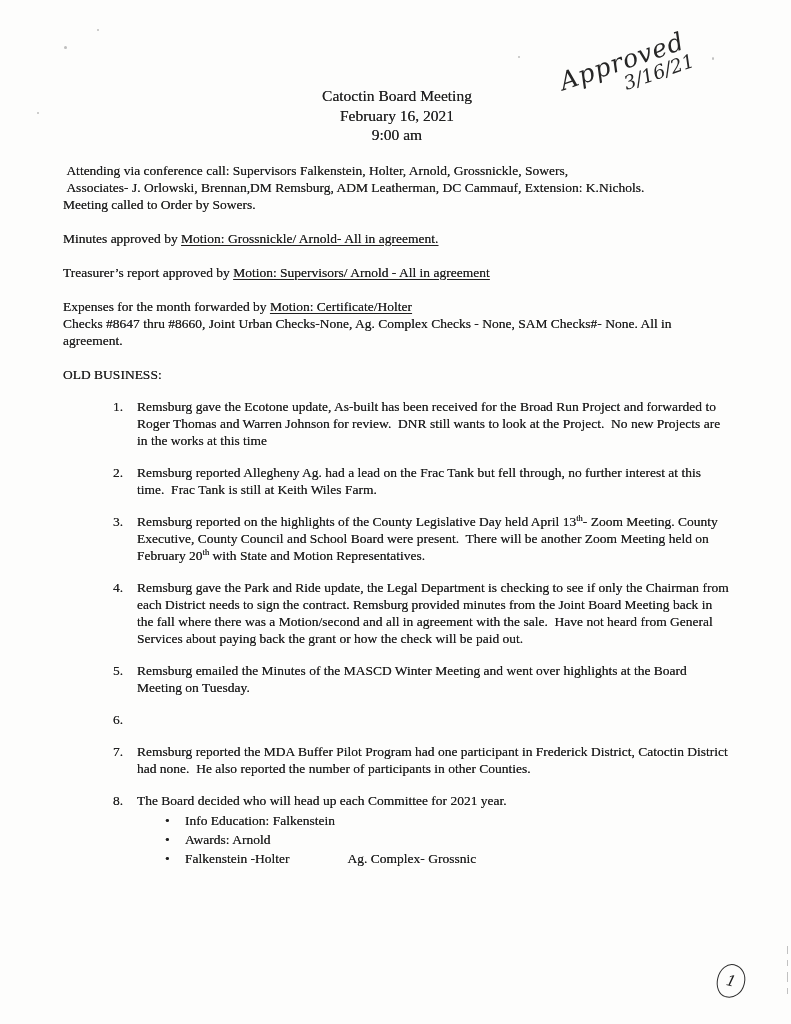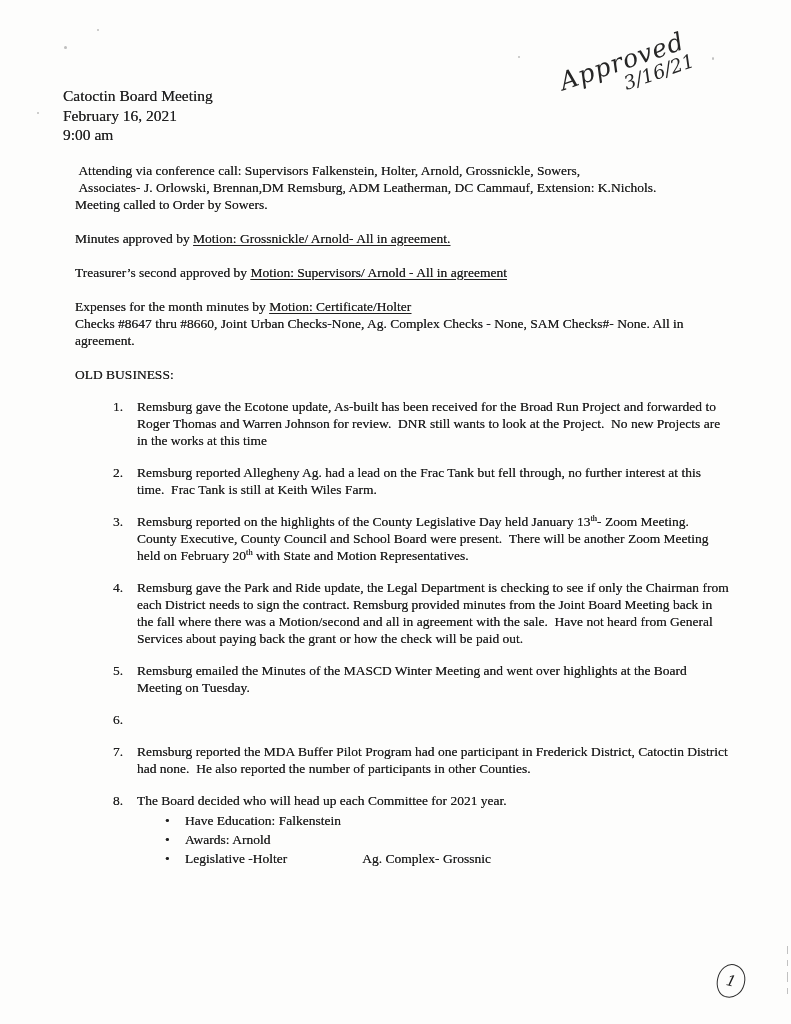--- a/index.html
+++ b/index.html
@@ -12,33 +12,33 @@
     overflow:hidden;
   }
   .page{
     position:absolute;inset:0;
     padding:0 60px 0 63px;
     box-sizing:border-box;
     font-size:13.5px;line-height:17px;
     text-shadow:0 0 .55px rgba(25,25,25,.8);
   }
   .t{white-space:pre-wrap;}
-  .title-block{margin-top:86px;text-align:left;font-size:15.5px;line-height:19.5px;}
-  p.para{margin:17px 0 0 12px;}
+  .title-block{margin-top:86px;text-align:center;font-size:15.5px;line-height:19.5px;}
+  p.para{margin:17px 0 0 0;}
   .attendance{margin-top:29px;}
   .ul{text-decoration:underline;text-underline-offset:2px;}
   .list{margin-top:12px;}
   .item{display:flex;margin-top:15px;}
   .num{flex:none;width:24px;margin-left:50px;}
   .li-text{flex:1;}
   sup{font-size:8.5px;vertical-align:super;line-height:0;text-align:center;}
   .bullets{margin-top:2px;}
   .brow{display:flex;line-height:19px;}
   .bglyph{flex:none;width:20px;margin-left:28px;}
-  .bcol2{display:inline-block;margin-left:75px;}
+  .bcol2{display:inline-block;margin-left:58px;}
   
   .approve{
     position:absolute;top:36px;left:558px;width:200px;
     transform:rotate(-19deg);
     font-family:"DejaVu Serif", serif;font-style:italic;
     color:#262626;text-shadow:none;line-height:1.1;
   }
   .approve .l1{font-size:25px;letter-spacing:1px;}
   .approve .l2{font-size:19px;margin-left:60px;margin-top:-3px;}
   
@@ -65,42 +65,42 @@
     <div>February 16, 2021</div>
     <div>9:00 am</div>
   </div>
 
   <p class="para attendance t"> Attending via conference call: Supervisors Falkenstein, Holter, Arnold, Grossnickle, Sowers,
  Associates- J. Orlowski, Brennan,DM Remsburg, ADM Leatherman, DC Cammauf, Extension: K.Nichols.
 Meeting called to Order by Sowers.</p>
 
   <p class="para"><span class="t">Minutes approved by </span><span class="ul t">Motion: Grossnickle/ Arnold- All in agreement.</span></p>
 
-  <p class="para"><span class="t">Treasurer’s second approved by </span><span class="ul t">Motion: Supervisors/ Arnold - All in agreement</span></p>
+  <p class="para"><span class="t">Treasurer’s report approved by </span><span class="ul t">Motion: Supervisors/ Arnold - All in agreement</span></p>
 
 
-  <p class="para"><span class="t">Expenses for the month minutes by </span><span class="ul t">Motion: Certificate/Holter</span><br><span class="t">Checks #8647 thru #8660, Joint Urban Checks-None, Ag. Complex Checks - None, SAM Checks#- None. All in agreement.</span></p>
+  <p class="para"><span class="t">Expenses for the month forwarded by </span><span class="ul t">Motion: Certificate/Holter</span><br><span class="t">Checks #8647 thru #8660, Joint Urban Checks-None, Ag. Complex Checks - None, SAM Checks#- None. All in agreement.</span></p>
 
   <p class="para">OLD BUSINESS:</p>
 
   <div class="list">
 
     <div class="item">
       <span class="num">1.</span>
       <span class="li-text t">Remsburg gave the Ecotone update, As-built has been received for the Broad Run Project and forwarded to Roger Thomas and Warren Johnson for review.  DNR still wants to look at the Project.  No new Projects are in the works at this time</span>
     </div>
 
     <div class="item">
       <span class="num">2.</span>
       <span class="li-text t">Remsburg reported Allegheny Ag. had a lead on the Frac Tank but fell through, no further interest at this time.  Frac Tank is still at Keith Wiles Farm.</span>
     </div>
 
     <div class="item">
       <span class="num">3.</span>
-      <span class="li-text"><span class="t">Remsburg reported on the highlights of the County Legislative Day held January 13</span><sup>th</sup><span class="t">- Zoom Meeting. County Executive, County Council and School Board were present.  There will be another Zoom Meeting held on February 20</span><sup>th</sup><span class="t"> with State and Motion Representatives.</span></span>
+      <span class="li-text"><span class="t">Remsburg reported on the highlights of the County Legislative Day held April 13</span><sup>th</sup><span class="t">- Zoom Meeting. County Executive, County Council and School Board were present.  There will be another Zoom Meeting held on February 20</span><sup>th</sup><span class="t"> with State and Motion Representatives.</span></span>
     </div>
 
     <div class="item">
       <span class="num">4.</span>
       <span class="li-text t">Remsburg gave the Park and Ride update, the Legal Department is checking to see if only the Chairman from each District needs to sign the contract. Remsburg provided minutes from the Joint Board Meeting back in the fall where there was a Motion/second and all in agreement with the sale.  Have not heard from General Services about paying back the grant or how the check will be paid out.</span>
     </div>
 
     <div class="item">
       <span class="num">5.</span>
       <span class="li-text t">Remsburg emailed the Minutes of the MASCD Winter Meeting and went over highlights at the Board Meeting on Tuesday.</span>
@@ -115,29 +115,29 @@
       <span class="li-text t">Remsburg reported the MDA Buffer Pilot Program had one participant in Frederick District, Catoctin District had none.  He also reported the number of participants in other Counties.</span>
     </div>
 
     <div class="item">
       <span class="num">8.</span>
       <span class="li-text">
         <span class="t">The Board decided who will head up each Committee for 2021 year.</span>
         <div class="bullets">
           <div class="brow">
             <span class="bglyph">•</span>
-            <span class="t">Have Education: Falkenstein</span>
+            <span class="t">Info Education: Falkenstein</span>
           </div>
           <div class="brow">
             <span class="bglyph">•</span>
             <span class="t">Awards: Arnold</span>
           </div>
           <div class="brow">
             <span class="bglyph">•</span>
-            <span class="t">Legislative -Holter</span>
+            <span class="t">Falkenstein -Holter</span>
             <span class="bcol2 t">Ag. Complex- Grossnic</span>
           </div>
         </div>
       </span>
     </div>
 
   </div>
 </div>
 
 <div class="approve">

